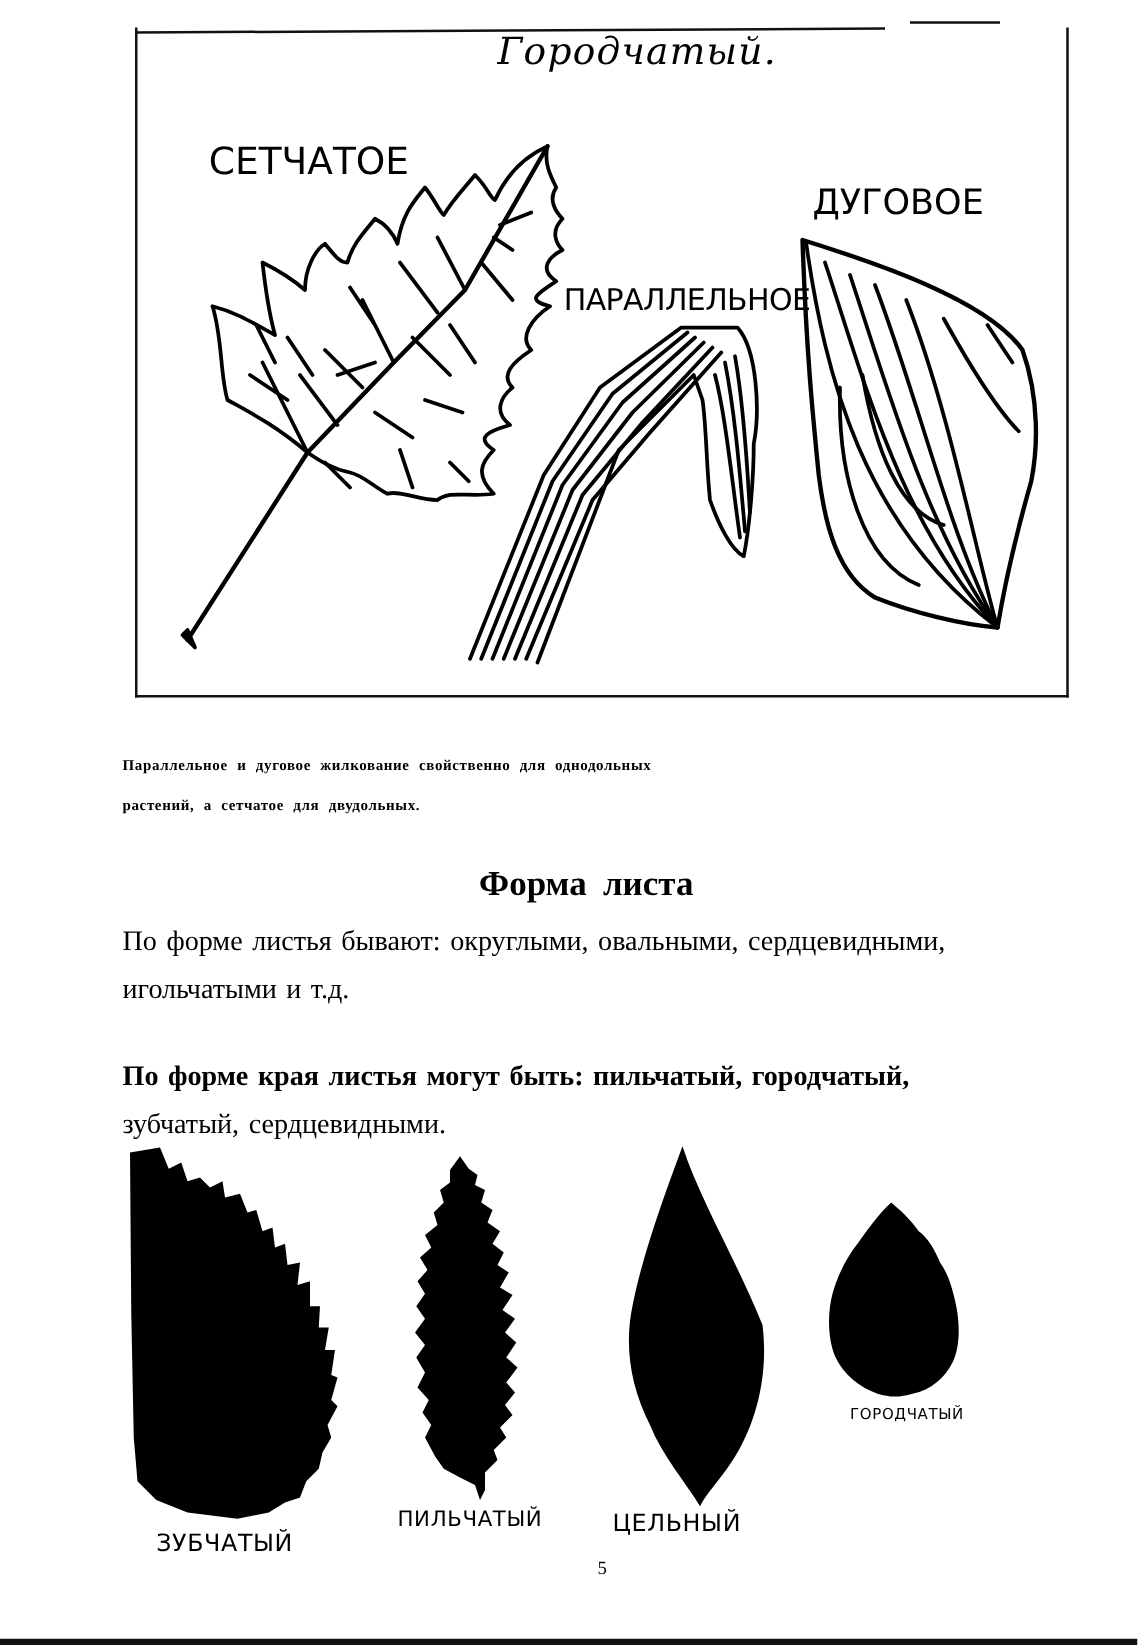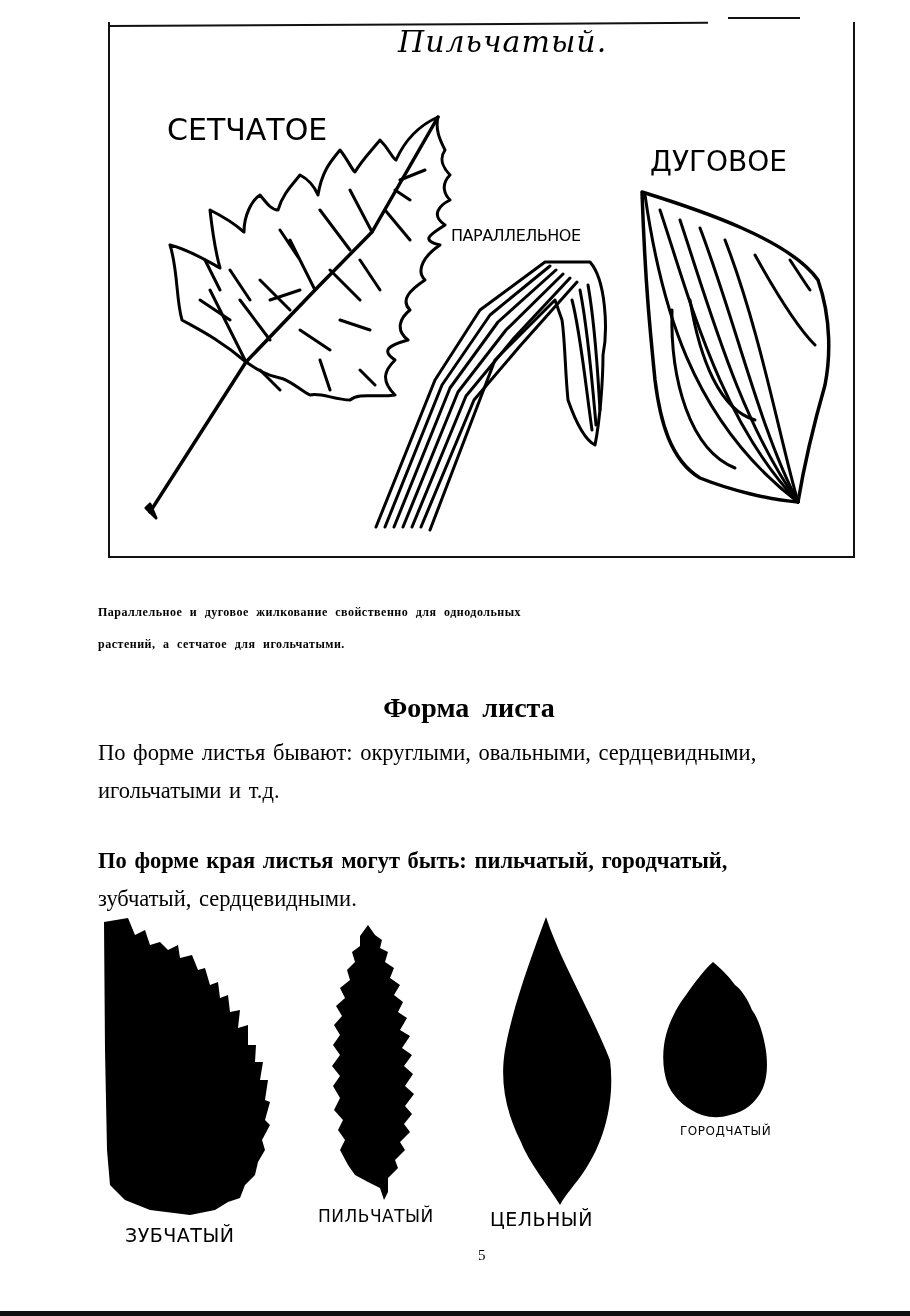--- a/index.html
+++ b/index.html
@@ -76,27 +76,27 @@
       <path d="M700,228 C735,320 760,430 798,502"></path>
       <path d="M725,240 C760,330 780,440 798,502"></path>
       <path d="M755,255 C780,300 800,330 815,345"></path>
       <path d="M790,260 C800,275 805,283 810,290"></path>
       <path d="M672,310 C670,380 690,450 735,468"></path>
       <path d="M690,300 C700,360 720,410 755,420"></path>
     </g>
   </g>
 </svg>
 
-<div class="abs hand hand-title" style="left:398px; top:24px;">Пильчатый.</div>
+<div class="abs hand hand-title" style="left:398px; top:24px;">Городчатый.</div>
 <div class="abs hand caps" style="left:167px; top:112px; font-size:30px;">Сетчатое</div>
-<div class="abs hand caps" style="left:451px; top:226px; font-size:16px; letter-spacing:-0.5px;">Параллельное</div>
+<div class="abs hand caps" style="left:451px; top:226px; font-size:24px; letter-spacing:-0.5px;">Параллельное</div>
 <div class="abs hand caps" style="left:650px; top:145px; font-size:28px;">Дуговое</div>
 
 <div class="abs para-bold" style="top:596px;">Параллельное и дуговое жилкование свойственно для однодольных</div>
-<div class="abs para-bold" style="top:628px;">растений, а сетчатое для игольчатыми.</div>
+<div class="abs para-bold" style="top:628px;">растений, а сетчатое для двудольных.</div>
 
 <div class="abs section-title" style="top:692px;">Форма листа</div>
 
 <div class="abs para" style="top:734px;">По форме листья бывают: округлыми, овальными, сердцевидными,</div>
 <div class="abs para" style="top:772px;">игольчатыми и т.д.</div>
 <div class="abs para" style="top:842px;font-weight:bold;">По форме края листья могут быть: пильчатый, городчатый,</div>
 <div class="abs para" style="top:880px;">зубчатый, сердцевидными.</div>
 
 <svg class="drawing" style="top:0;" width="910" height="1316" viewBox="0 0 910 1316">
   <g fill="#000" stroke="none">

